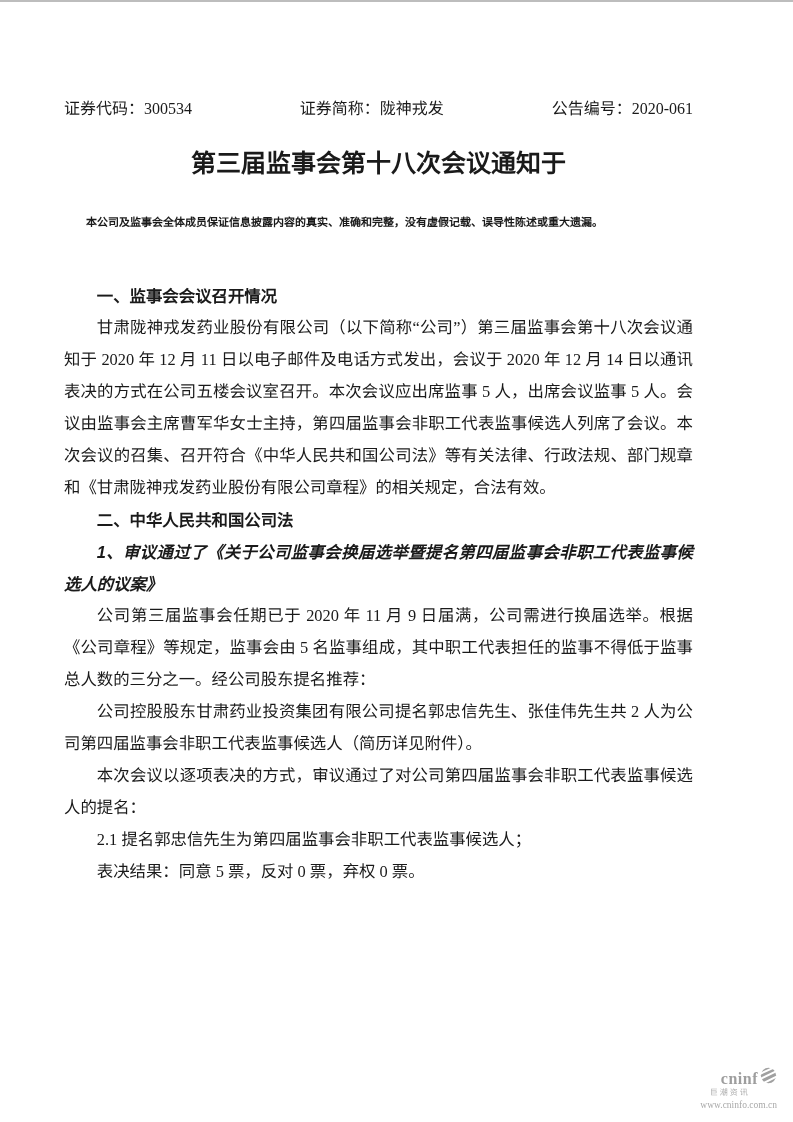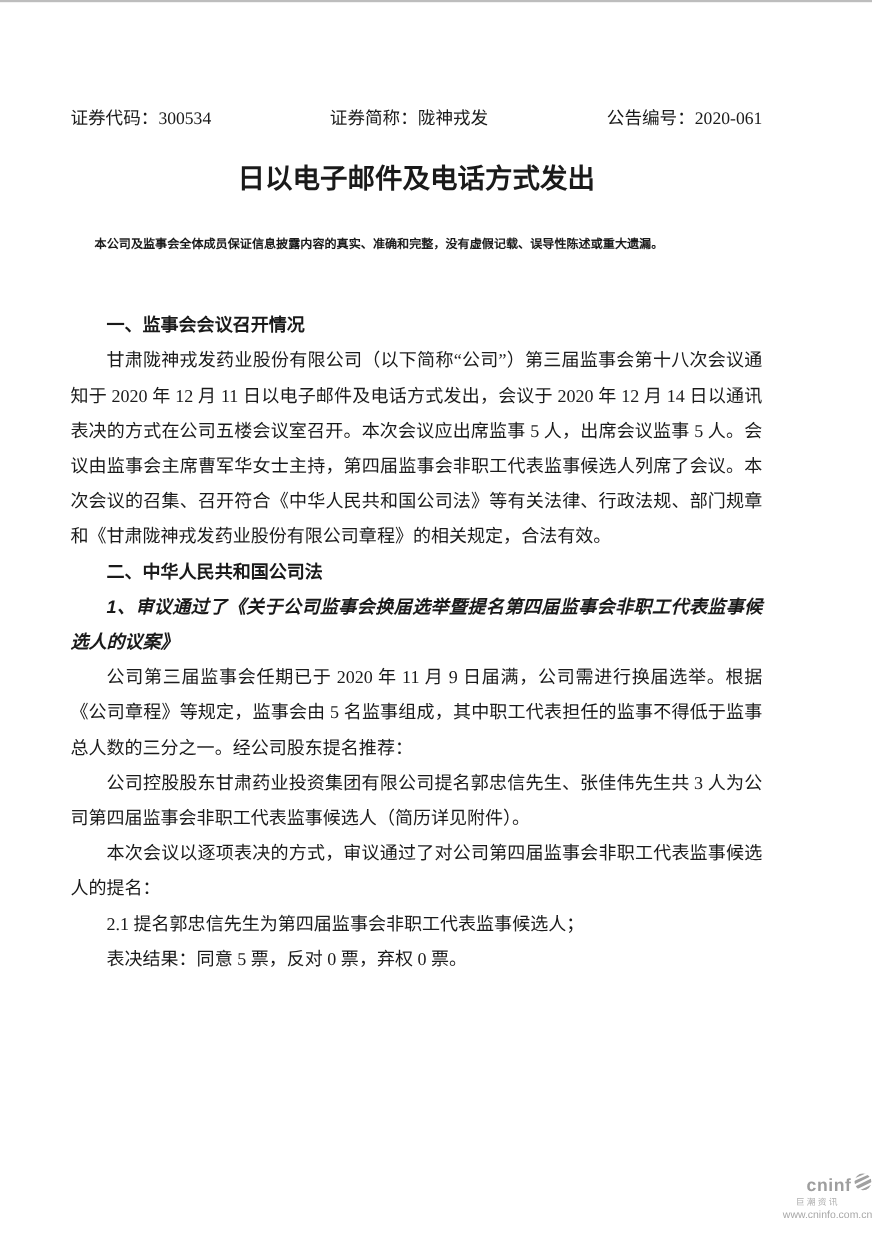--- a/index.html
+++ b/index.html
@@ -68,25 +68,25 @@
     text-align: justify;
     text-justify: inter-ideograph;
   }
   .para.bold-proposal {
     font-family: "Liberation Sans", "DejaVu Sans", sans-serif;
     font-weight: bold;
     font-style: italic;
   }
   .cninfo {
     position: absolute;
-    right: 0;
+    right: 16px;
     bottom: 12px;
     text-align: right;
     color: #a8a8a8;
-    font-family: Liberation Sans, sans-serif;
+    font-family: Liberation Serif, serif;
     line-height: 1.1;
   }
   .cninfo-top {
     display: flex;
     align-items: flex-end;
     justify-content: flex-end;
     gap: 2px;
   }
   .cninfo-brand {
     font-weight: bold;
@@ -114,32 +114,32 @@
 
 <div class="page">
   <div class="scan-edge"></div>
 
   <div class="doc-header">
     <span>证券代码：300534</span>
     <span>证券简称：陇神戎发</span>
     <span>公告编号：2020-061</span>
   </div>
 
-  <h1 class="doc-title first">日以电子邮件及电话方式发出</h1>
+  <h1 class="doc-title first">第三届监事会第十八次会议通知于</h1>
 
   <p class="declaration">本公司及监事会全体成员保证信息披露内容的真实、准确和完整，没有虚假记载、误导性陈述或重大遗漏。</p>
 
   <h2 class="sec-heading first">一、监事会会议召开情况</h2>
   <p class="para">甘肃陇神戎发药业股份有限公司（以下简称“公司”）第三届监事会第十八次会议通知于 2020 年 12 月 11 日以电子邮件及电话方式发出，会议于 2020 年 12 月 14 日以通讯表决的方式在公司五楼会议室召开。本次会议应出席监事 5 人，出席会议监事 5 人。会议由监事会主席曹军华女士主持，第四届监事会非职工代表监事候选人列席了会议。本次会议的召集、召开符合《中华人民共和国公司法》等有关法律、行政法规、部门规章和《甘肃陇神戎发药业股份有限公司章程》的相关规定，合法有效。</p>
 
   <h2 class="sec-heading">二、中华人民共和国公司法</h2>
 
   <p class="para bold-proposal">1、审议通过了《关于公司监事会换届选举暨提名第四届监事会非职工代表监事候选人的议案》</p>
   <p class="para">公司第三届监事会任期已于 2020 年 11 月 9 日届满，公司需进行换届选举。根据《公司章程》等规定，监事会由 5 名监事组成，其中职工代表担任的监事不得低于监事总人数的三分之一。经公司股东提名推荐：</p>
-  <p class="para">公司控股股东甘肃药业投资集团有限公司提名郭忠信先生、张佳伟先生共 3 人为公司第四届监事会非职工代表监事候选人（简历详见附件）。</p>
+  <p class="para">公司控股股东甘肃药业投资集团有限公司提名郭忠信先生、张佳伟先生共 2 人为公司第四届监事会非职工代表监事候选人（简历详见附件）。</p>
   <p class="para">本次会议以逐项表决的方式，审议通过了对公司第四届监事会非职工代表监事候选人的提名：</p>
   <p class="para">2.1 提名郭忠信先生为第四届监事会非职工代表监事候选人；</p>
   <p class="para">表决结果：同意 5 票，反对 0 票，弃权 0 票。</p>
 
   <div class="cninfo">
     <div class="cninfo-top">
       <span class="cninfo-brand">cninf</span>
       <span class="cninfo-globe">
         <svg width="17" height="17" viewBox="0 0 20 20" aria-hidden="true">
           <circle cx="10" cy="10" r="9" fill="#a0a0a0"></circle>

